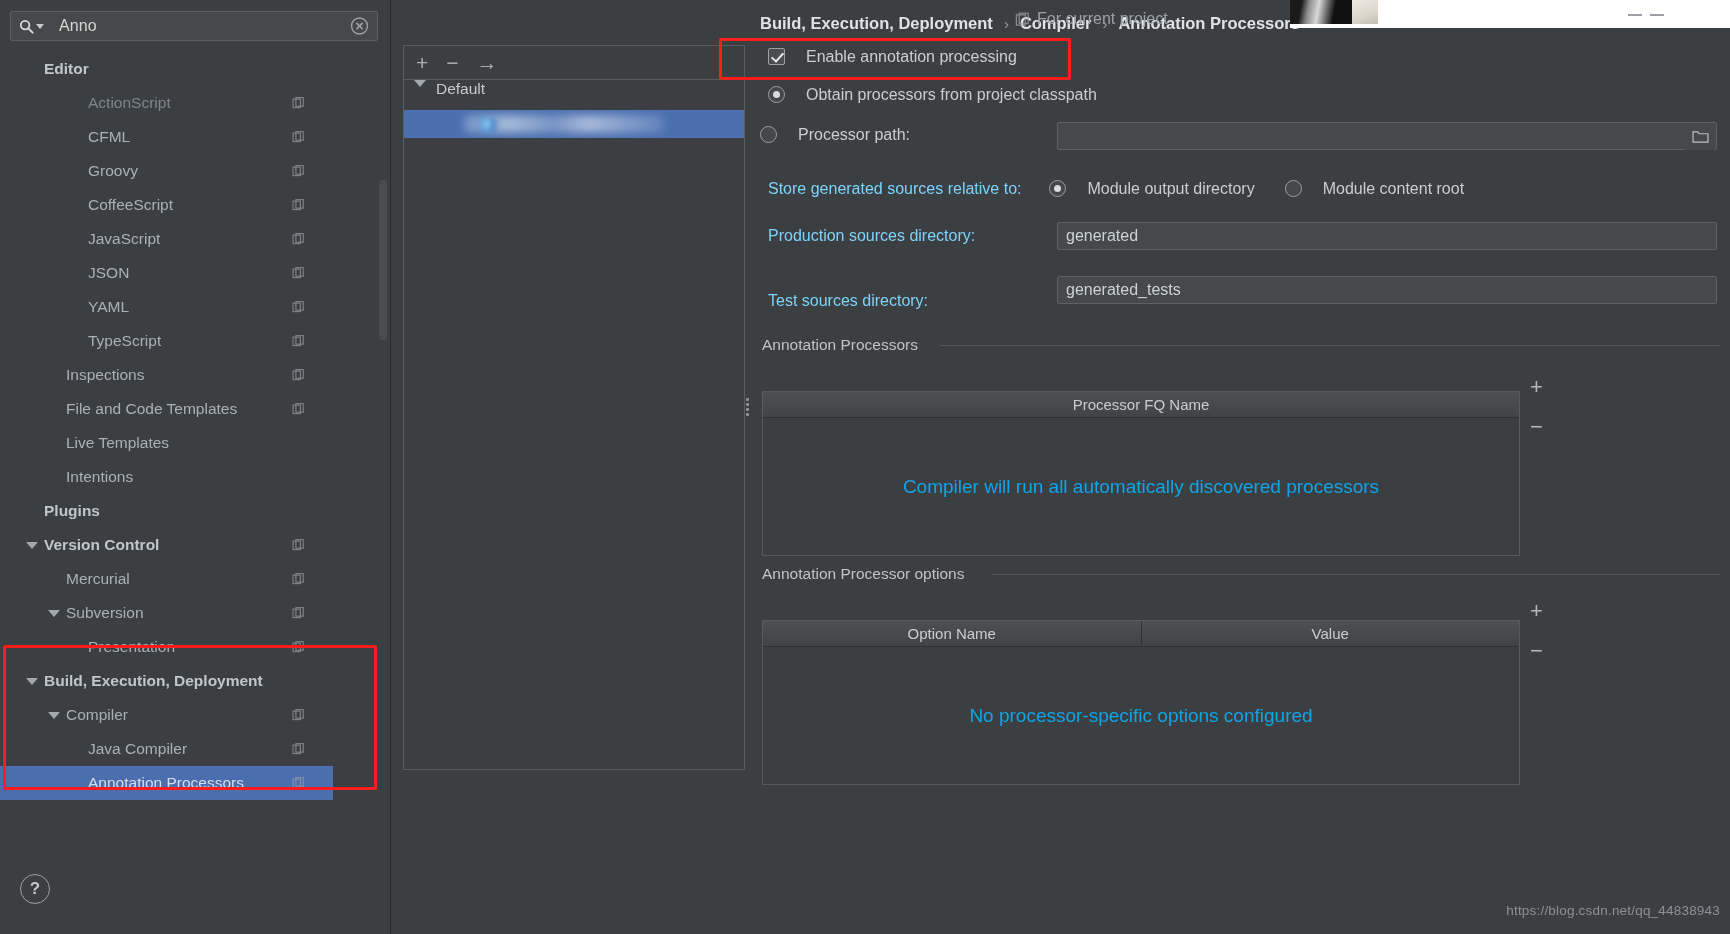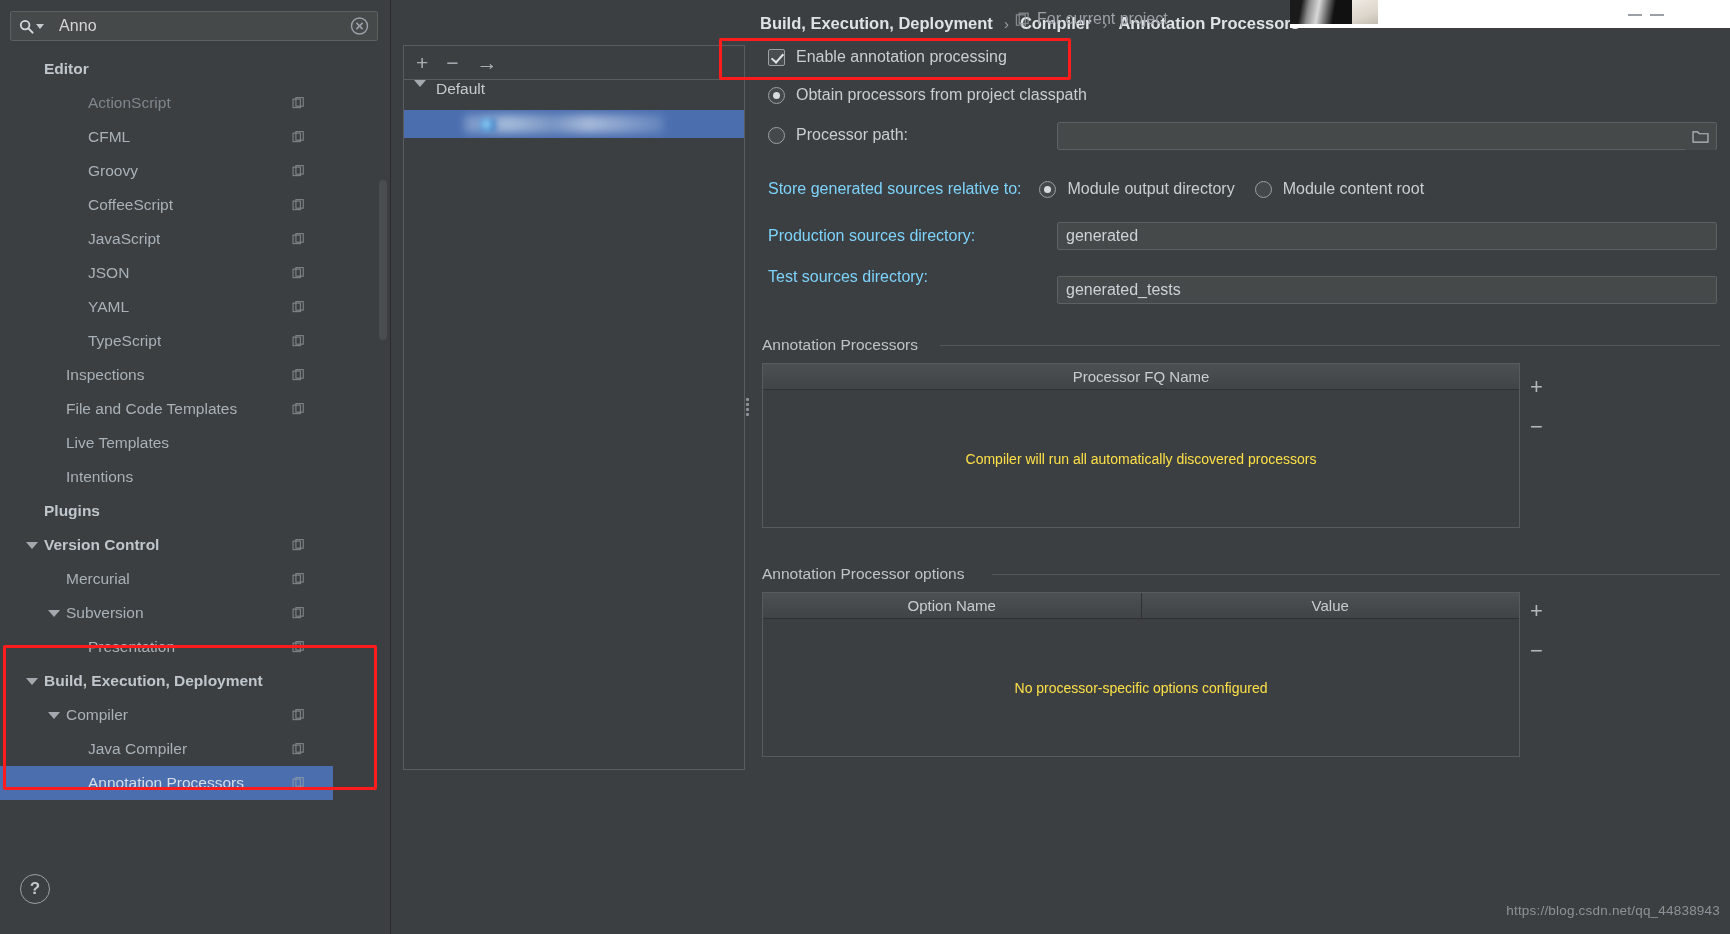--- a/index.html
+++ b/index.html
@@ -141,21 +141,21 @@
   }
   .breadcrumb .crumb-sep {
     color: #9aa0a6; font-weight: normal; margin: 0 11px; font-size: 15px;
   }
   .for-project {
     position: absolute; left: 255px; top: 10px; display: flex; align-items: center;
     color: #9ba1a7; font-size: 16px;
   }
   .for-project .mini-icon { margin-right: 7px; opacity: .8; display:flex; }
 
-  .field-row { position: absolute; display: flex; align-items: flex-end; }
+  .field-row { position: absolute; display: flex; align-items: flex-start; gap: 10px; }
 
   .checkbox {
     width: 17px; height: 17px; border: 1px solid #9aa0a6; background: #4a4d4f;
     border-radius: 2px; position: relative; flex: 0 0 auto;
   }
   .checkbox.checked::after {
     content: ""; position: absolute; left: 5px; top: 1px; width: 5px; height: 10px;
     border: solid #e4e7ea; border-width: 0 2px 2px 0; transform: rotate(42deg);
   }
   .radio {
@@ -180,37 +180,37 @@
     display: flex; align-items: center; justify-content: center; background: #45494a;
   }
 
   .group-title {
     position: absolute; color: #bfc4c8; font-size: 15.5px; background: #3c3f41;
     padding-right: 9px;
   }
   .group-rule { position: absolute; height: 1px; background: #555859; }
 
   .tbl {
-    position: absolute; border: 1px solid #585b5d; background: #3c3f41;
+    position: absolute; border: 1px solid #585b5d; background: #3c3f41; margin-top: 28px;
   }
   .tbl-head {
     height: 26px; display: flex;
     background: linear-gradient(#4d5052, #414446);
     border-bottom: 1px solid #2f3133;
   }
   .tbl-head .th {
     flex: 1; display: flex; align-items: center; justify-content: center;
     color: #c8cdd1; font-size: 15px;
   }
   .tbl-head .th + .th { border-left: 1px solid #2f3133; }
   .tbl-body {
     position: absolute; left: 0; right: 0; top: 26px; bottom: 0;
     display: flex; align-items: center; justify-content: center;
   }
-  .tbl-empty { color: #fde047; font-size: 14px; }
+  .tbl-empty { color: #0ea5e9; font-size: 19px; }
 
   .side-btns { position: absolute; display: flex; flex-direction: column; align-items: center; }
   .side-btns .sb { color: #b2b7bb; font-size: 22px; line-height: 1; margin-bottom: 18px; }
 
   
   .bottombar { position: absolute; left: 0; bottom: 0; width: 1730px; height: 86px; }
 
   .watermark {
     position: absolute; right: 10px; bottom: 16px;
     color: #8d9298; font-size: 13.5px; letter-spacing: .2px;
@@ -466,21 +466,21 @@
   <div class="field-row" style="left:8px; top:48px;">
     <span class="checkbox checked"></span>
     <span class="ctl-label">Enable annotation processing</span>
   </div>
 
   <div class="field-row" style="left:8px; top:86px;">
     <span class="radio checked"></span>
     <span class="ctl-label">Obtain processors from project classpath</span>
   </div>
 
-  <div class="field-row" style="left:8px; top:126px;">
+  <div class="field-row" style="left:0; top:126px;">
     <span class="radio"></span>
     <span class="ctl-label">Processor path:</span>
   </div>
   <div class="textfield empty" style="position:absolute; left:297px; top:122px; width:660px;">
     <span></span>
     <span class="folder-btn">
       <svg width="17" height="14" viewBox="0 0 18 15">
         <path d="M1 13V2h5l1.6 2H17v9z" fill="none" stroke="#b9bec2" stroke-width="1.3"></path>
       </svg>
     </span>
@@ -494,21 +494,21 @@
     <span class="ctl-label">Module content root</span>
   </div>
 
   <div class="field-row" style="left:8px; top:227px;">
     <span class="plain-label">Production sources directory:</span>
   </div>
   <div class="textfield" style="position:absolute; left:297px; top:222px; width:660px;">
     <span>generated</span>
   </div>
 
-  <div class="field-row" style="left:8px; top:268px;">
+  <div class="field-row" style="left:8px; top:292px;">
     <span class="plain-label">Test sources directory:</span>
   </div>
   <div class="textfield" style="position:absolute; left:297px; top:276px; width:660px;">
     <span>generated_tests</span>
   </div>
 
   <div class="group-title" style="left:2px; top:336px;">Annotation Processors</div>
   <div class="group-rule" style="left:180px; top:345px; width:780px;"></div>
 
   <div class="tbl" style="left:2px; top:363px; width:758px; height:165px;">

